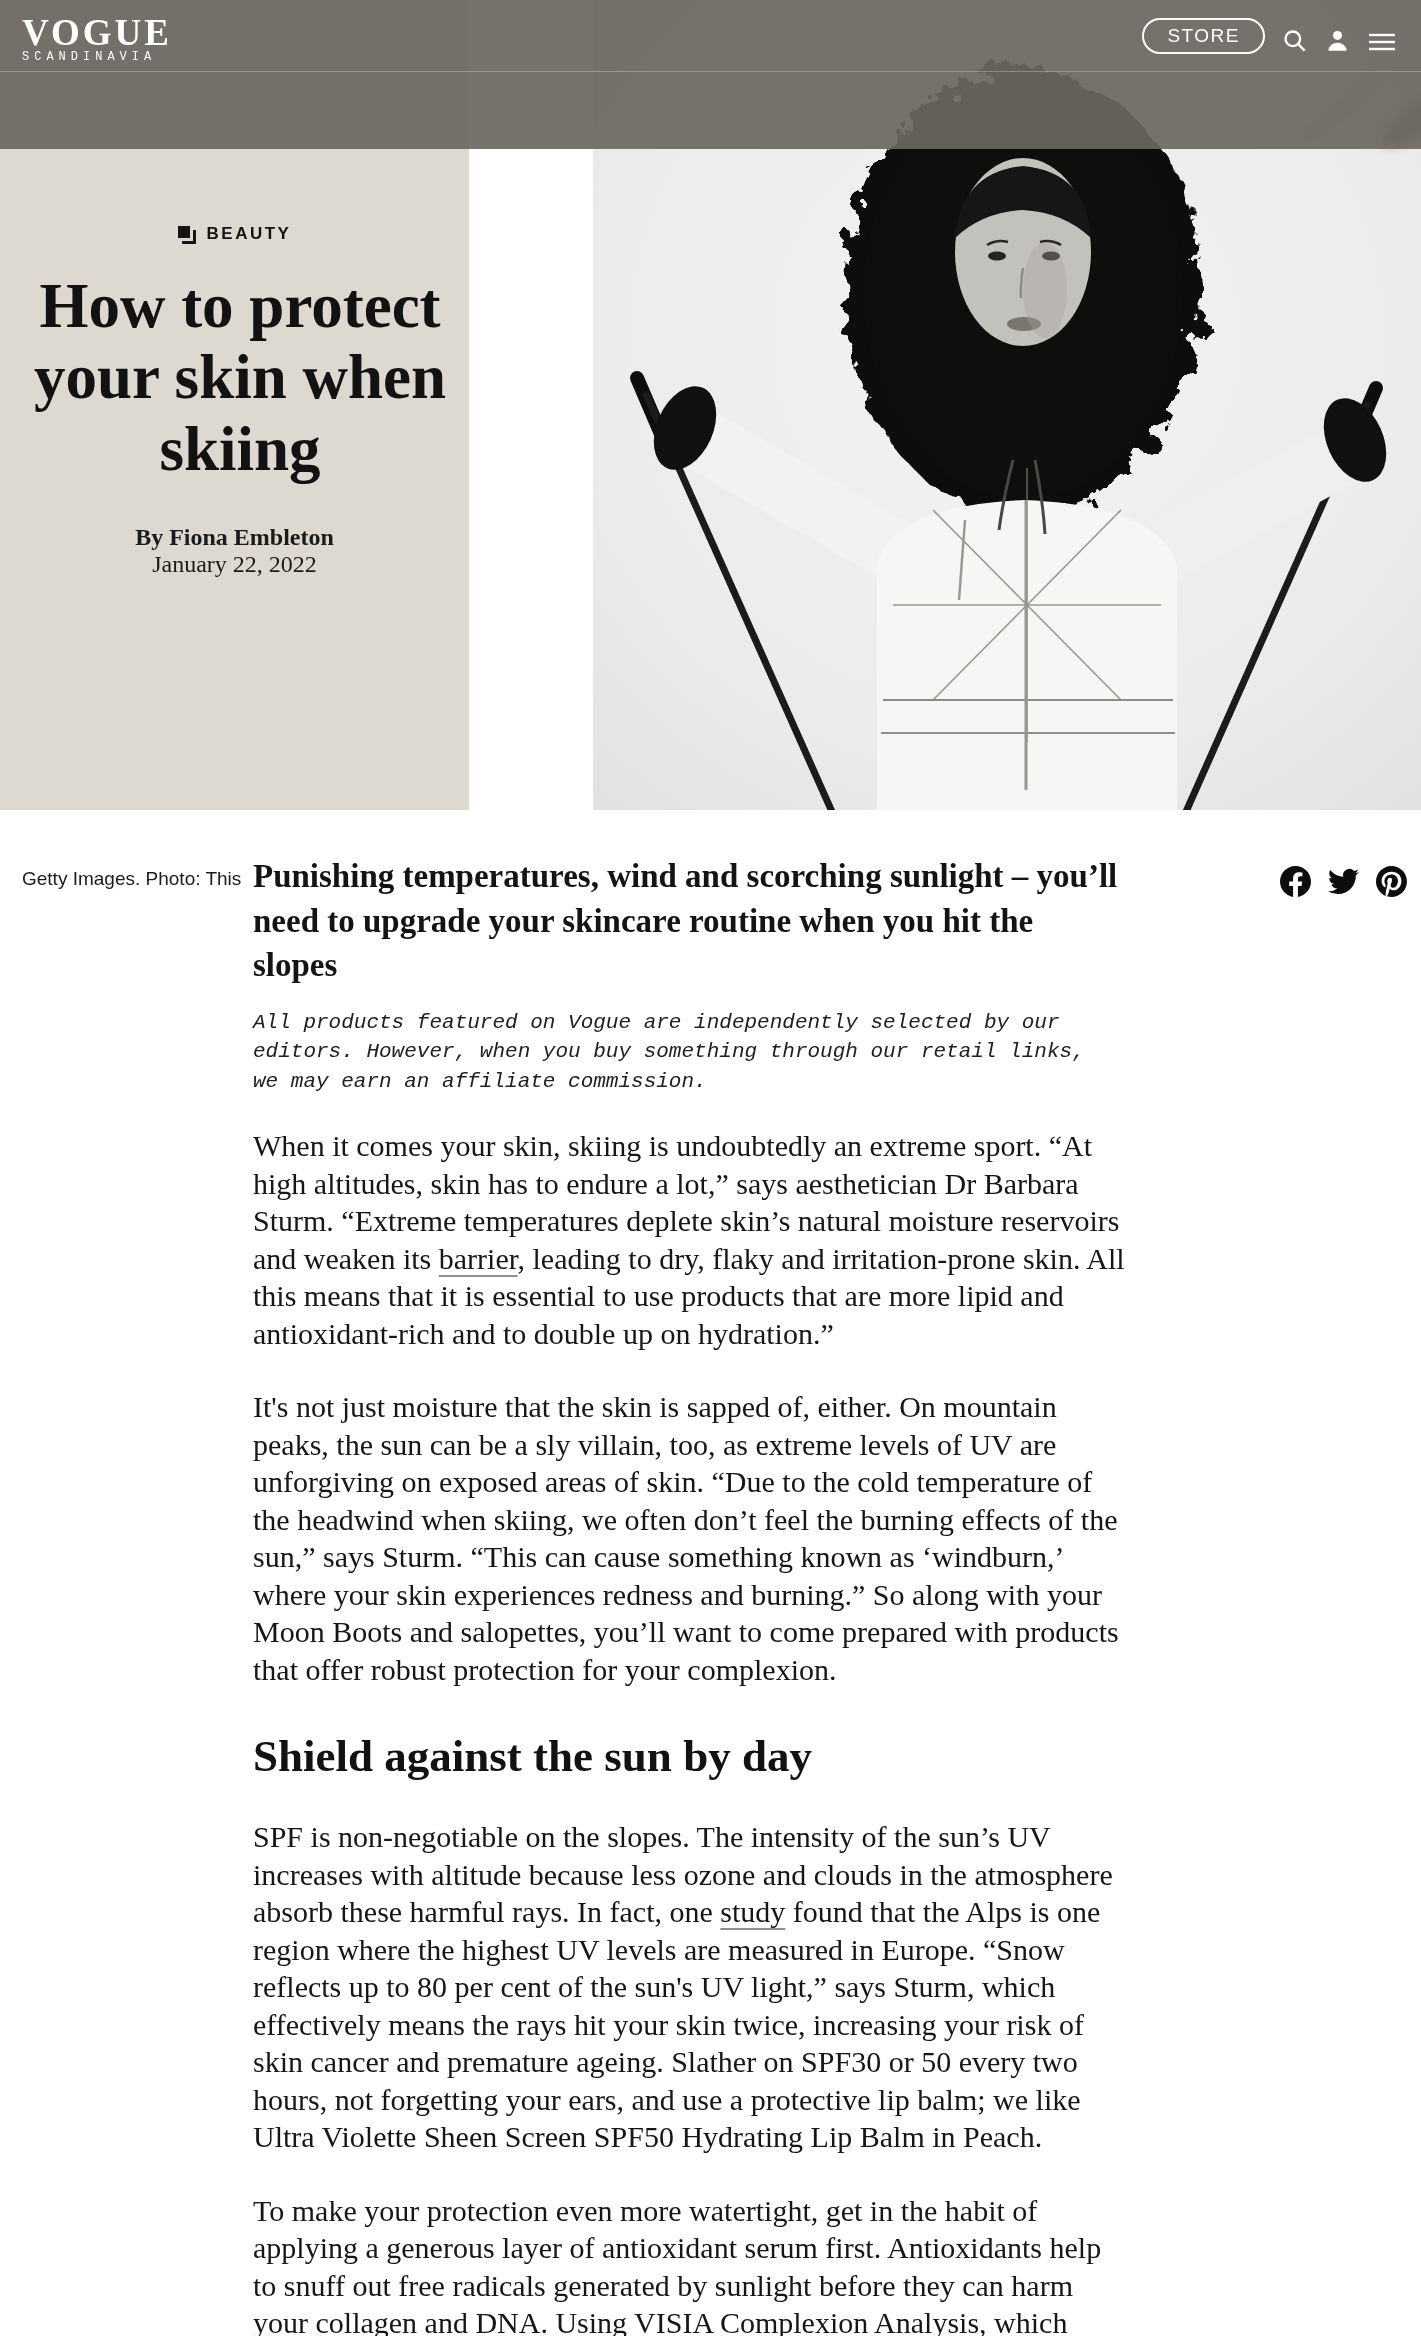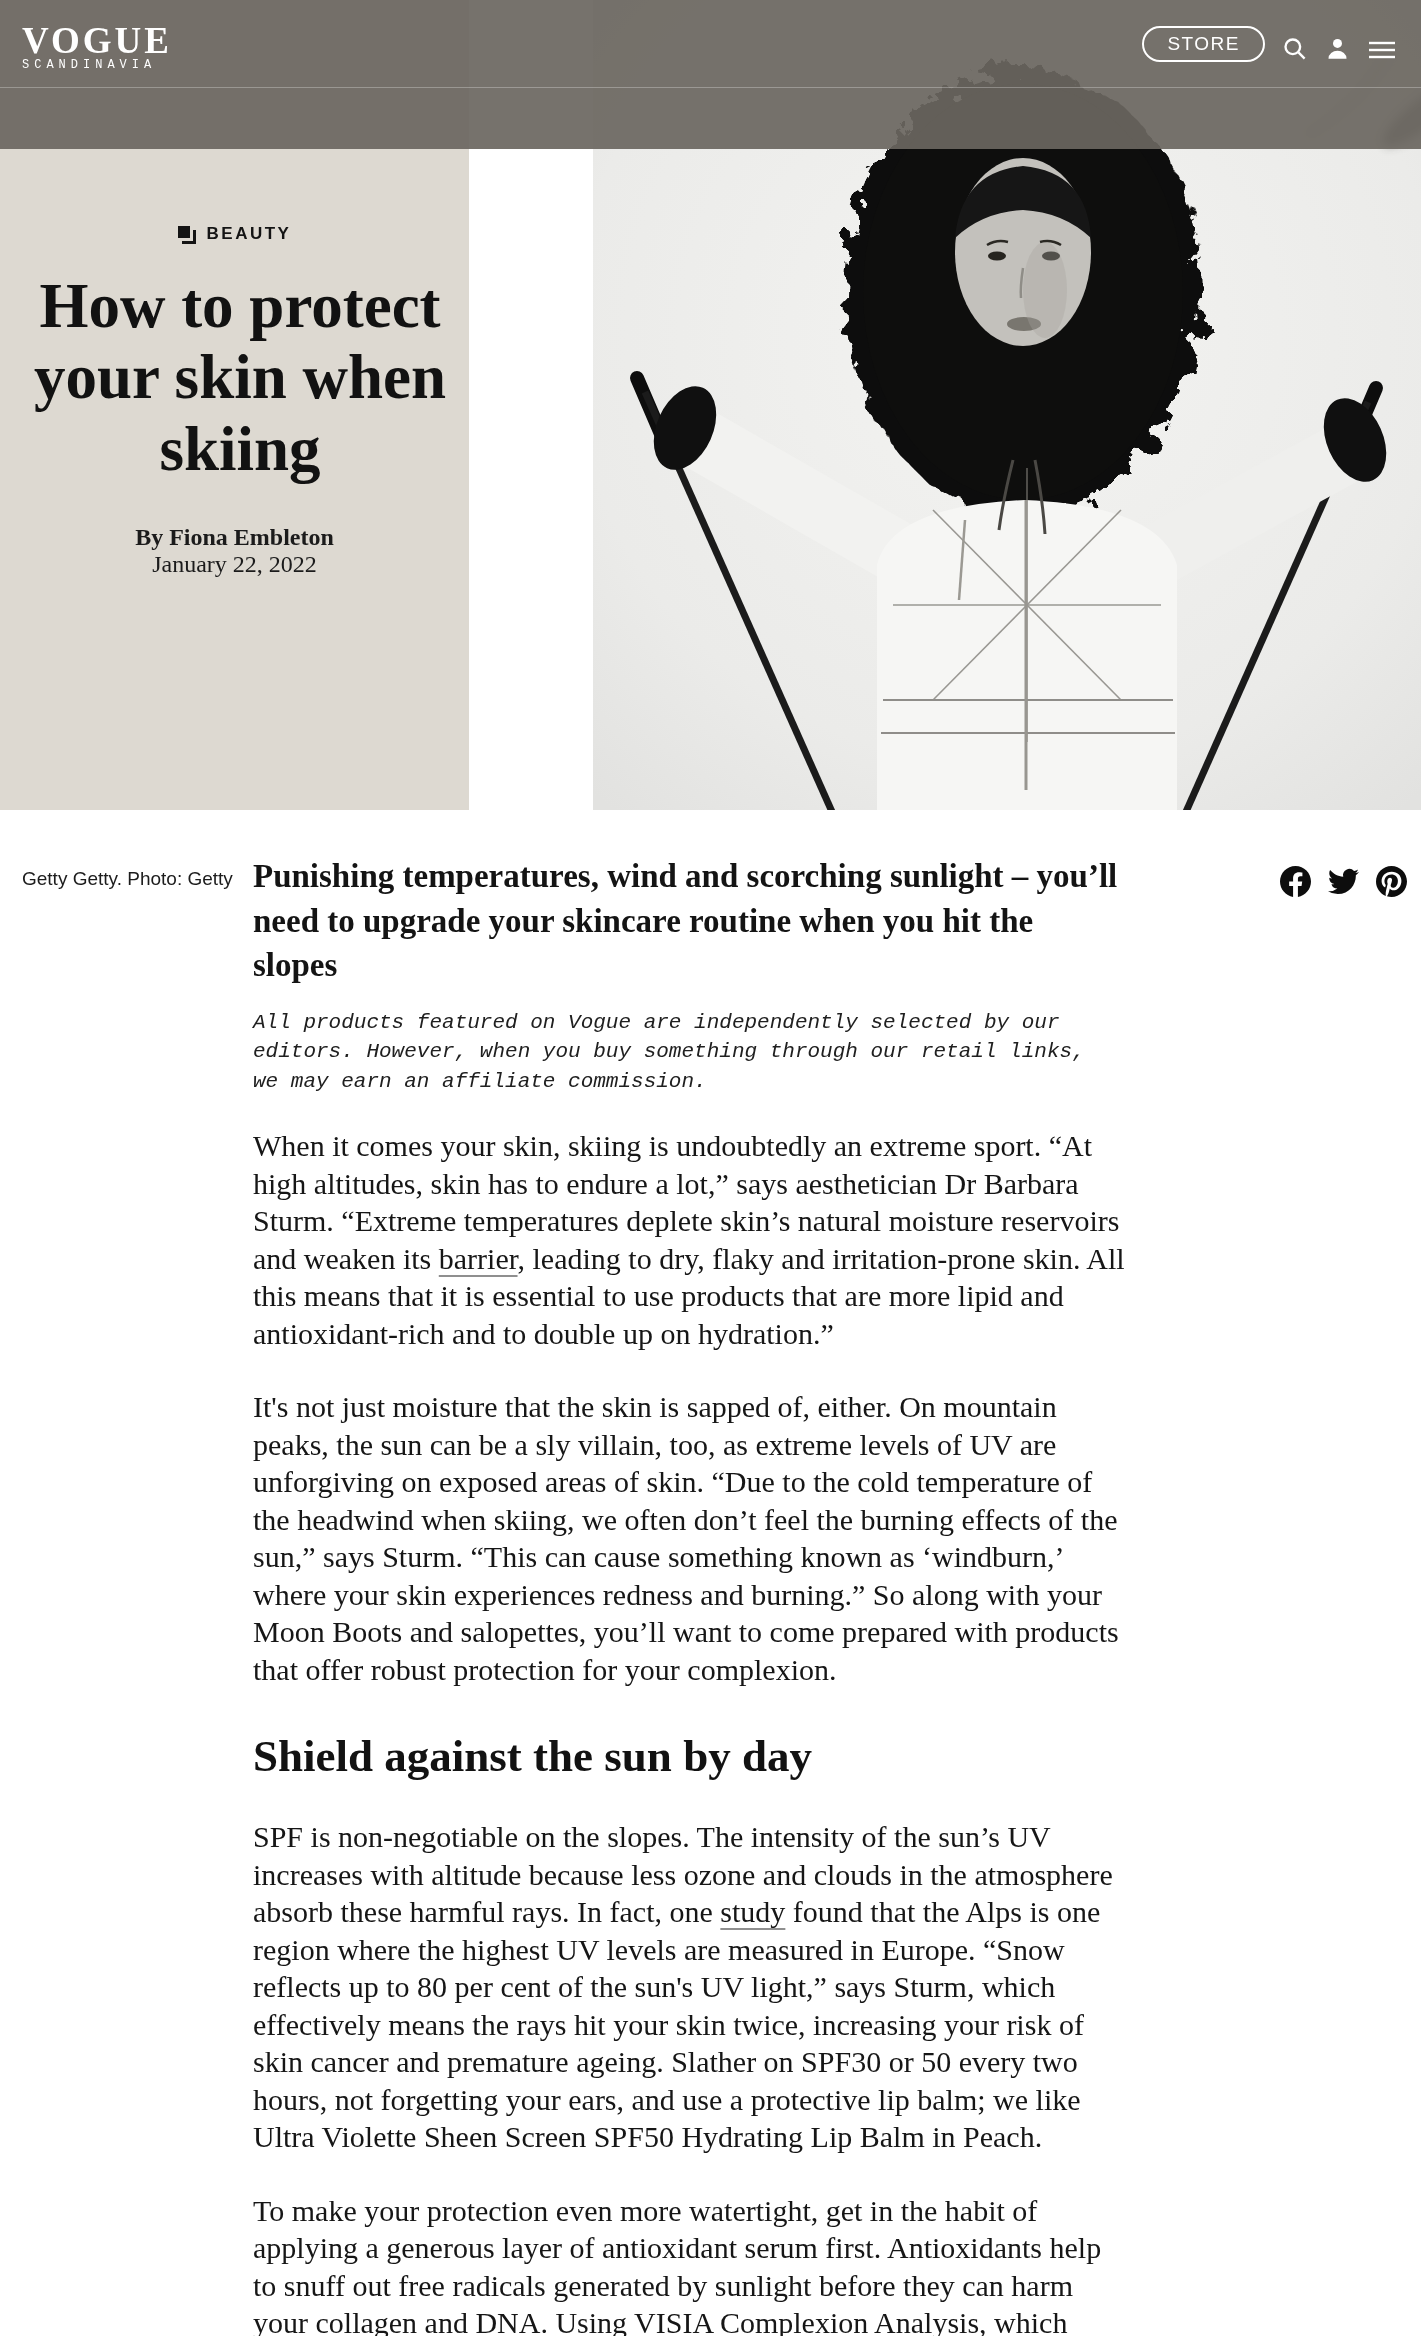--- a/index.html
+++ b/index.html
@@ -7,21 +7,21 @@
   body { font-family:"Liberation Serif", serif; color:#1b1b1b; }
 
   
   .hero { position:relative; width:1421px; height:810px; background:#fff; }
   .hero-left { position:absolute; left:0; top:0; width:469px; height:810px; background:#DDD9D1; text-align:center; }
   .hero-right { position:absolute; left:593px; top:0; width:828px; height:810px; overflow:hidden; }
   .hero-right svg { display:block; }
 
   .header-overlay { position:absolute; left:0; top:0; right:0; height:149px;
     background:rgba(106,102,96,0.92); z-index:5; }
-  .nav { height:88px; display:flex; align-items:center; justify-content:space-between;
+  .nav { height:72px; display:flex; align-items:center; justify-content:space-between;
     padding:0 24px 0 22px; border-bottom:1px solid rgba(255,255,255,0.28); }
   .logo-block { color:#fff; cursor:pointer; line-height:1; padding-top:6px; }
   .logo-main { font-family:"Liberation Serif", serif; font-size:37px; font-weight:600; letter-spacing:3px; }
   .logo-sub { font-family:Liberation Mono, monospace; font-size:12px; letter-spacing:5px; margin-top:0; }
   .nav-right { display:flex; align-items:flex-end; gap:16px; }
   .store-pill { border:2px solid #fff; border-radius:20px; color:#fff; background:transparent;
     font-family:"Liberation Sans", sans-serif; font-size:19px; letter-spacing:1.5px;
     padding:6px 23px 7px; line-height:1; cursor:pointer; }
   .icon-btn { background:none; border:none; cursor:pointer; display:flex; align-items:center; }
 
@@ -169,21 +169,21 @@
               <line x1="2" y1="19" x2="28" y2="19"></line>
           </svg>
         </button>
       </div>
     </div>
   </div>
 </div>
 
 <div class="article-row">
 
-  <div class="col-credit">Getty Getty. Photo: Getty</div>
+  <div class="col-credit">Getty Images. Photo: This</div>
 
   <div class="col-main">
     <div class="standfirst">Punishing temperatures, wind and scorching sunlight – you’ll need to upgrade your skincare routine when you hit the slopes</div>
     <div class="disclaimer">All products featured on Vogue are independently selected by our editors. However, when you buy something through our retail links, we may earn an affiliate commission.</div>
     <div>
         <p class="body-para"><span>When it comes your skin, skiing is undoubtedly an extreme sport. “At high altitudes, skin has to endure a lot,” says aesthetician Dr Barbara Sturm. “Extreme temperatures deplete skin’s natural moisture reservoirs and weaken its </span><a href="#" class="inline-link">barrier</a><span>, leading to dry, flaky and irritation-prone skin. All this means that it is essential to use products that are more lipid and antioxidant-rich and to double up on hydration.”</span></p>
         <p class="body-para"><span>It's not just moisture that the skin is sapped of, either. On mountain peaks, the sun can be a sly villain, too, as extreme levels of UV are unforgiving on exposed areas of skin. “Due to the cold temperature of the headwind when skiing, we often don’t feel the burning effects of the sun,” says Sturm. “This can cause something known as ‘windburn,’ where your skin experiences redness and burning.” So along with your Moon Boots and salopettes, you’ll want to come prepared with products that offer robust protection for your complexion.</span></p>
         <h2 class="section-heading">Shield against the sun by day</h2>
         <p class="body-para"><span>SPF is non-negotiable on the slopes. The intensity of the sun’s UV increases with altitude because less ozone and clouds in the atmosphere absorb these harmful rays. In fact, one </span><a href="#" class="inline-link">study</a><span> found that the Alps is one region where the highest UV levels are measured in Europe. “Snow reflects up to 80 per cent of the sun's UV light,” says Sturm, which effectively means the rays hit your skin twice, increasing your risk of skin cancer and premature ageing. Slather on SPF30 or 50 every two hours, not forgetting your ears, and use a protective lip balm; we like Ultra Violette Sheen Screen SPF50 Hydrating Lip Balm in Peach.</span></p>
         <p class="body-para"><span>To make your protection even more watertight, get in the habit of applying a generous layer of antioxidant serum first. Antioxidants help to snuff out free radicals generated by sunlight before they can harm your collagen and DNA. Using VISIA Complexion Analysis, which detects sun damage under the skin’s surface, </span><a href="#" class="inline-link">research</a><span> by the University of Texas Health Science Center revealed that patients who applied vitamin C and E, ferulic acid, phloretin and green tea along with sunscreen showed less DNA damage after three months than those who used sunscreen alone.</span></p>

